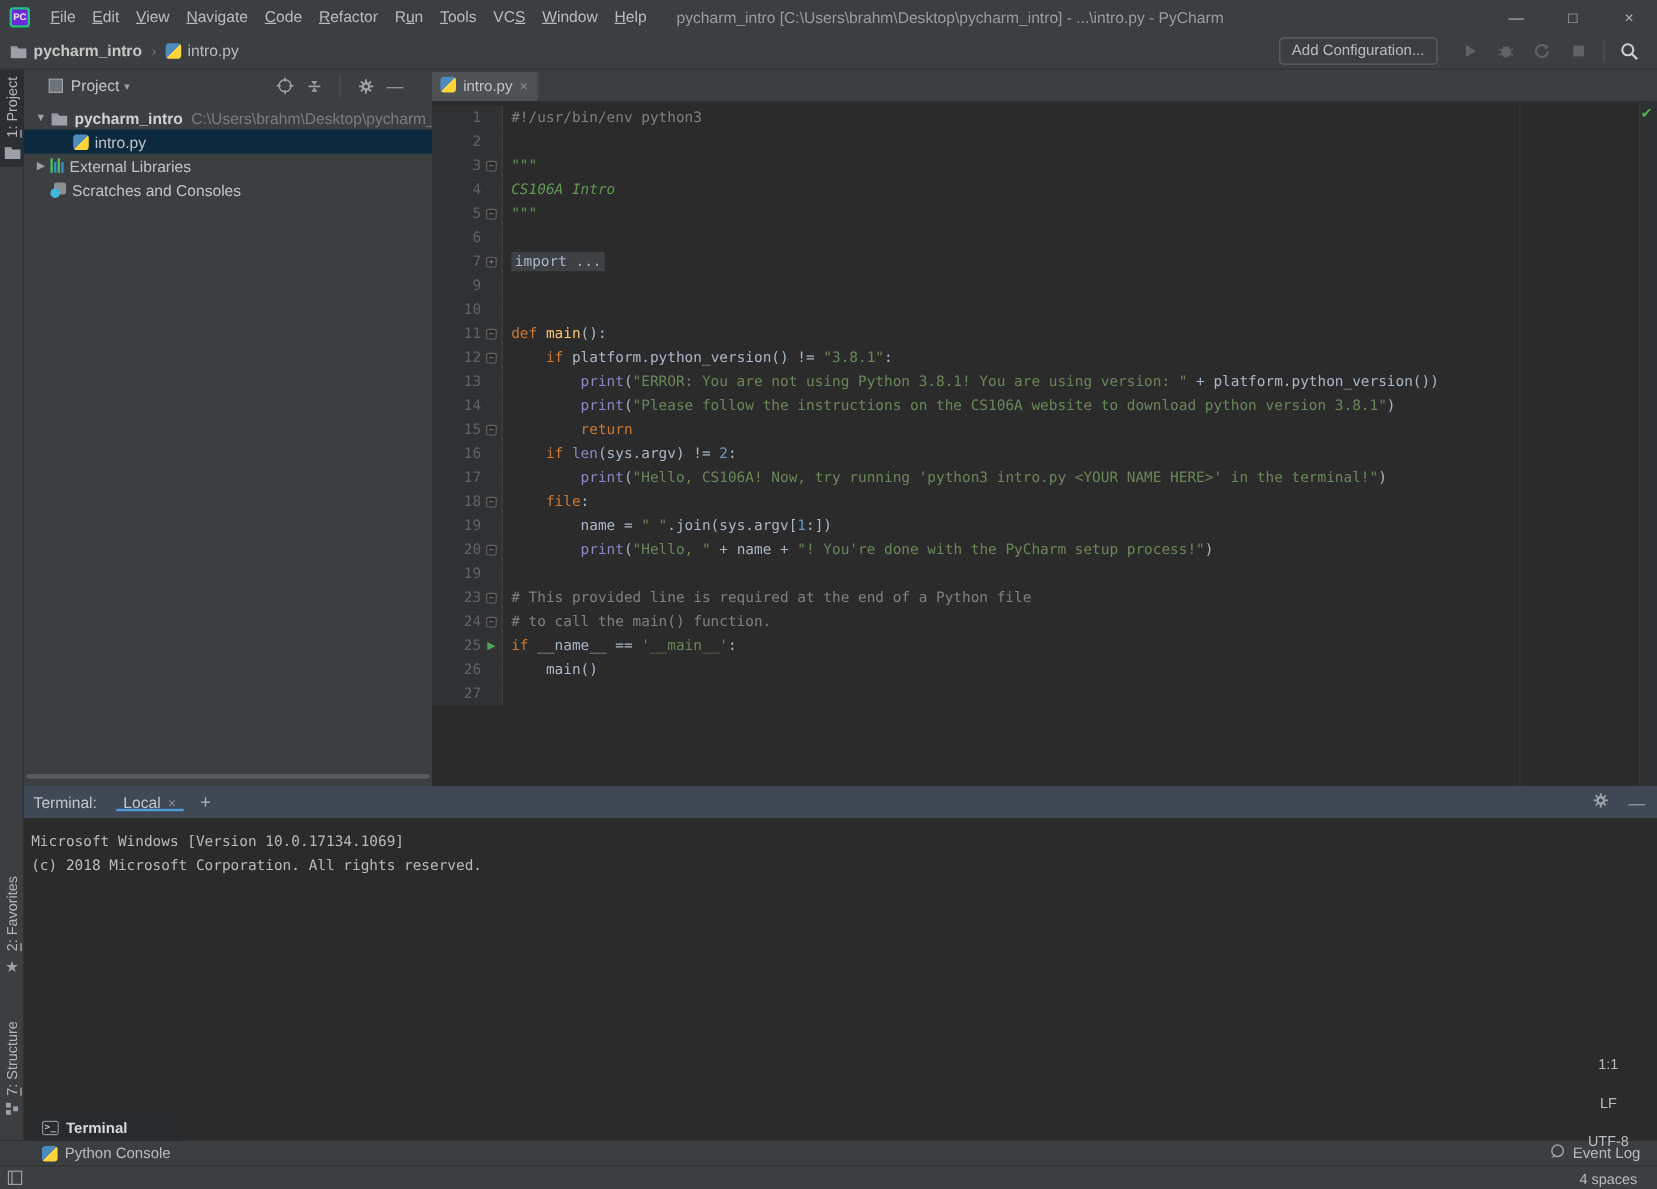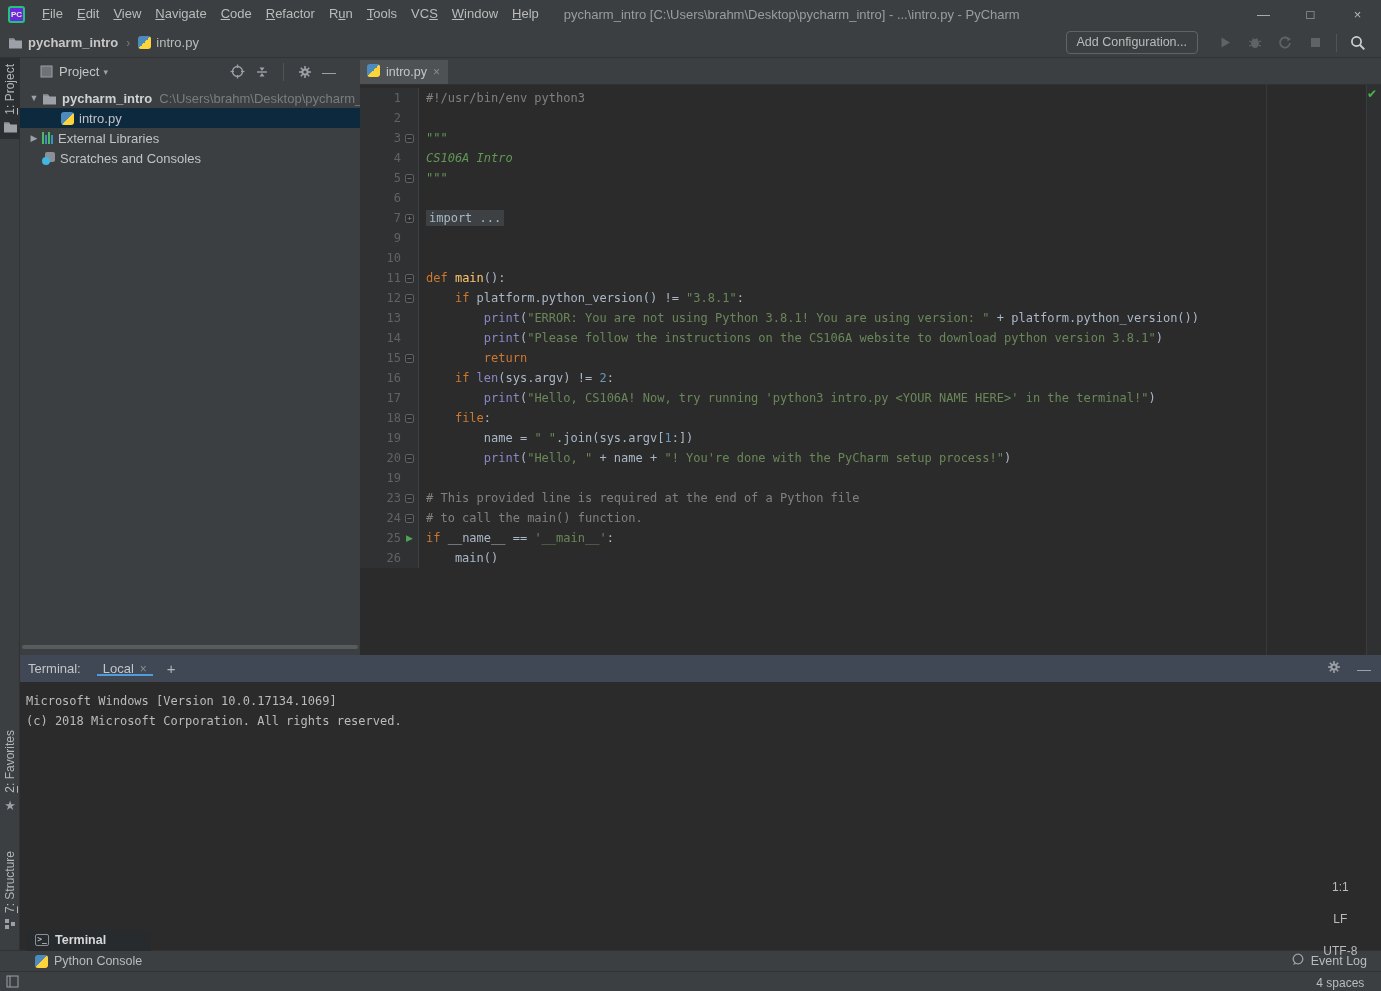--- a/index.html
+++ b/index.html
@@ -498,20 +498,27 @@
               </span>
             </span>
             <span class="cline"><span class="s-kw">if </span><span class="s-plain">__name__ == </span><span class="s-str">'__main__'</span><span class="s-plain">:</span></span>
           </div>
           <div class="crow">
             <span class="gut">
               <span class="lnum">26</span>
               <span class="mk"></span>
             </span>
             <span class="cline"><span class="s-plain">    main()</span></span>
+          </div>
+          <div class="crow">
+            <span class="gut">
+              <span class="lnum">27</span>
+              <span class="mk"></span>
+            </span>
+            <span class="cline"></span>
           </div>
         </div>
       <div class="scrollcol">
         <div class="check">✔</div>
       </div>
     </div>
   </div>
 
   <div class="terminal">
     <div class="term-header">

